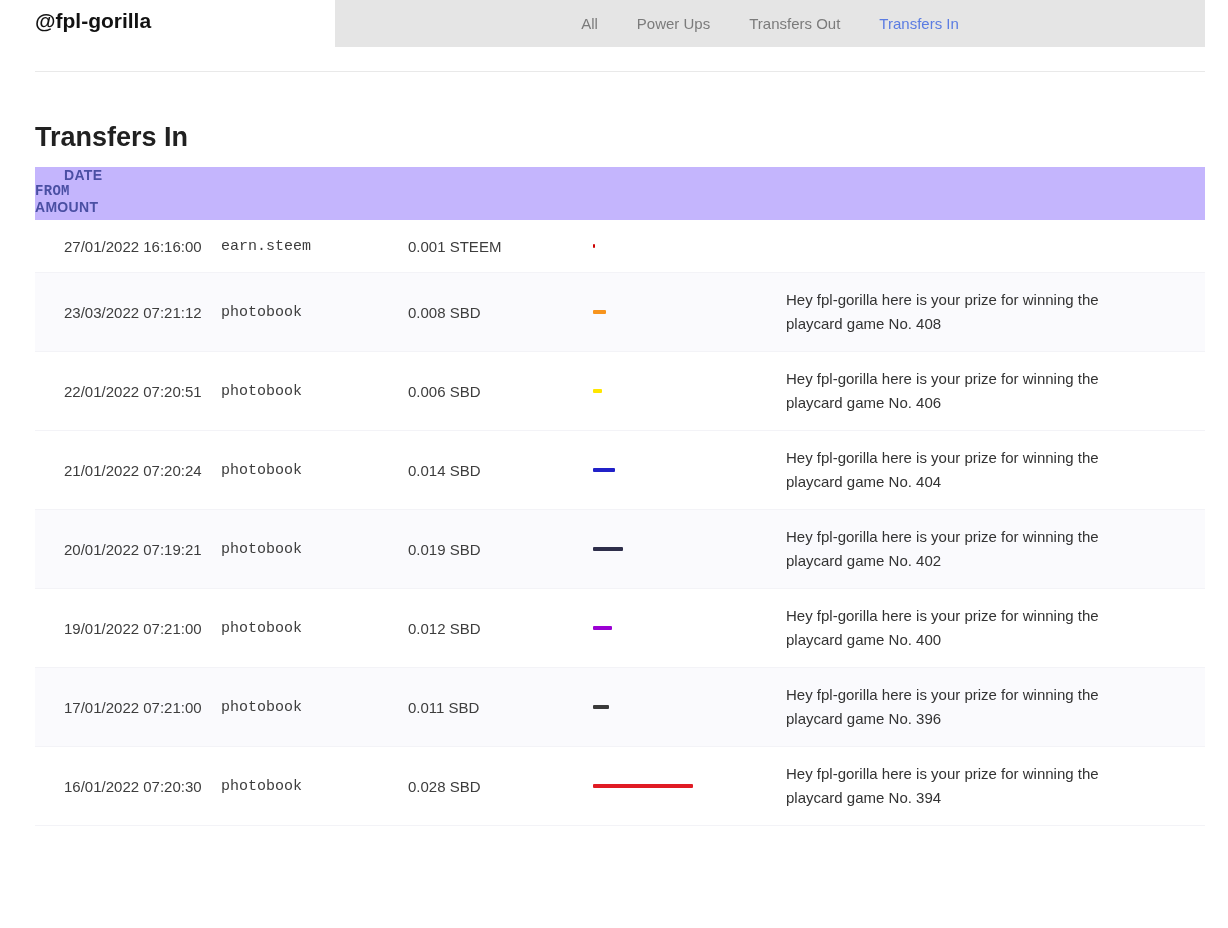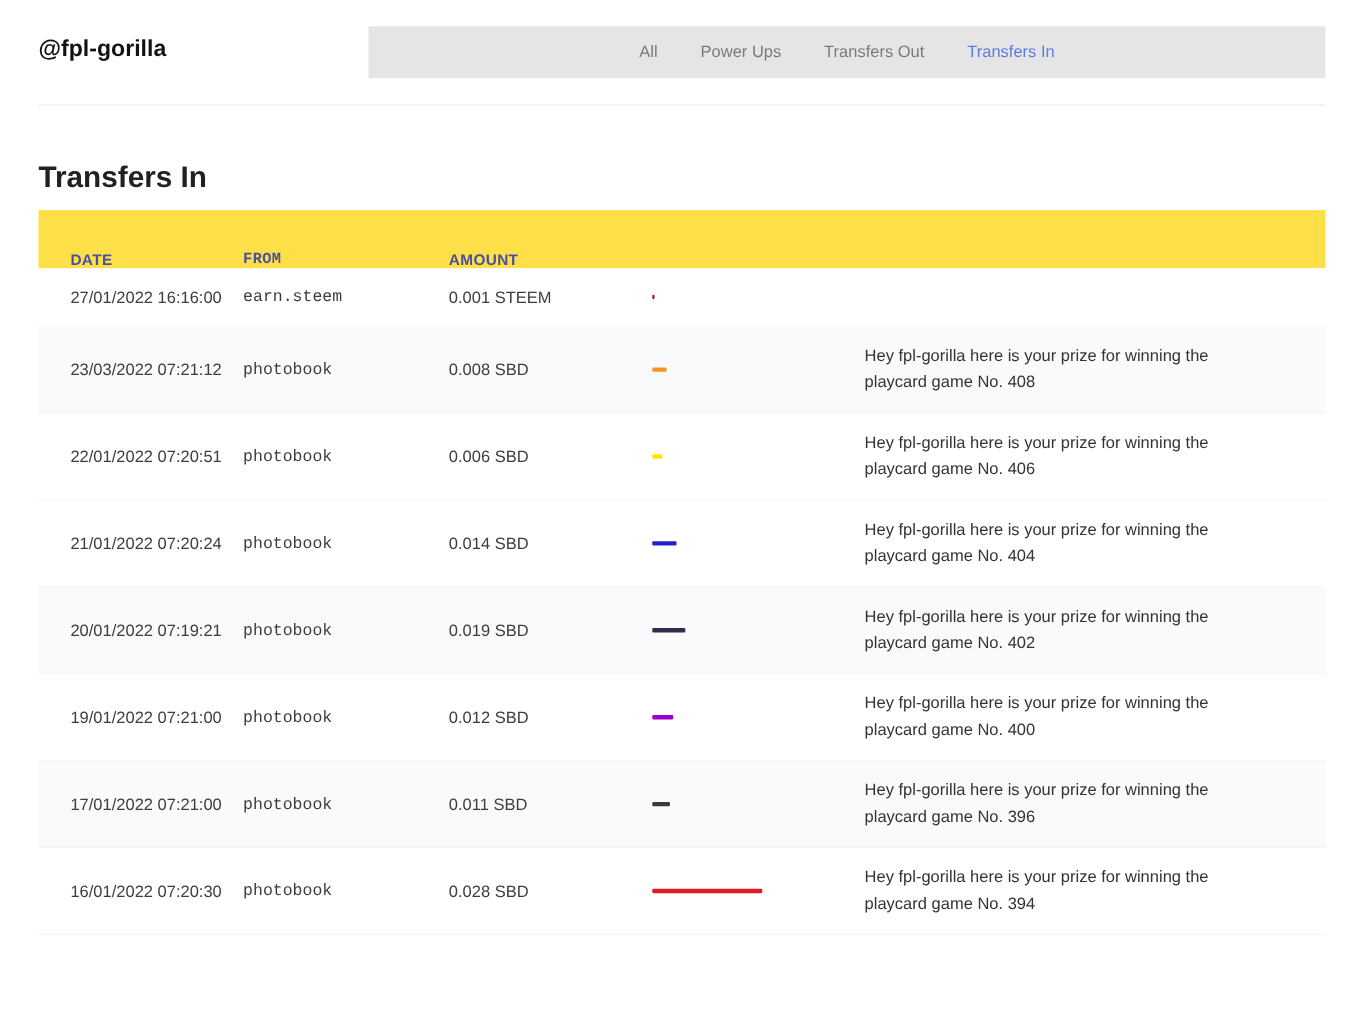--- a/index.html
+++ b/index.html
@@ -1,33 +1,33 @@
 <!DOCTYPE html>
 <html><head>
 <meta charset="utf-8">
 <style>
   * { margin: 0; padding: 0; box-sizing: border-box; }
   html, body { width: 1228px; height: 928px; overflow: hidden; background: #ffffff;
     font-family: "Liberation Sans", sans-serif; }
 
   
-  .topbar { position: relative; height: 47px; margin-top: 24px; }
+  .topbar { position: relative; height: 47px; }
   .username { position: absolute; left: 35px; top: 9px; font-size: 21px; font-weight: 700; color: #121212; }
   .tabs { position: absolute; left: 335px; right: 23px; top: 0; height: 47px;
     background: #e5e5e5; display: flex; align-items: center; justify-content: center; gap: 39px; }
   .tab { font-size: 15px; color: #7b7b7b; cursor: pointer; white-space: nowrap; }
   .tab.active { color: #5b7ce2; }
 
   .divider { margin: 24px 23px 0 35px; border-top: 1px solid #e9e9e9; height: 0; }
 
   .page-title { margin: 50px 0 0 35px; font-size: 27px; font-weight: 700; color: #212121; }
 
   
   .table { margin: 14px 23px 0 35px; }
-  .thead { display: flex; align-items: flex-end; background: #fde047; height: 53px; }
+  .thead { display: flex; align-items: flex-start; background: #c4b5fd; height: 53px; flex-direction: column; }
   .th { font-size: 14px; font-weight: 700; color: #4a4fa3; letter-spacing: 0.3px; }
   .tr { display: flex; align-items: center; padding: 15px 0; min-height: 53px;
     border-bottom: 1px solid #f3f3f7; background: #ffffff; }
   .tr.alt { background: #fafafd; }
   .td { font-size: 15px; color: #3d3d3d; }
   .col-date   { width: 186px; padding-left: 29px; }
   .col-from   { width: 187px; font-family: Liberation Mono, monospace; }
   .col-amount { width: 185px; }
   .col-bar    { width: 193px; display: flex; align-items: center; }
   .col-memo   { flex: 1; padding-right: 50px; line-height: 24px; color: #333333; }

